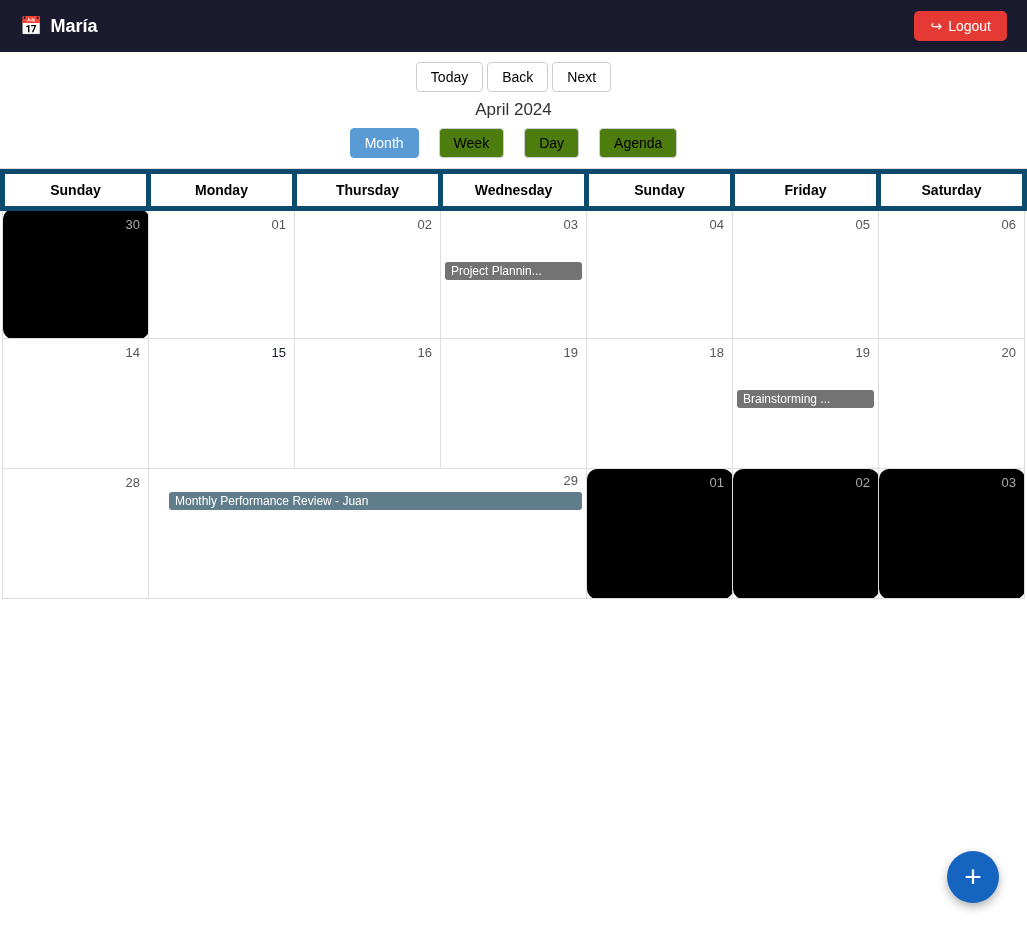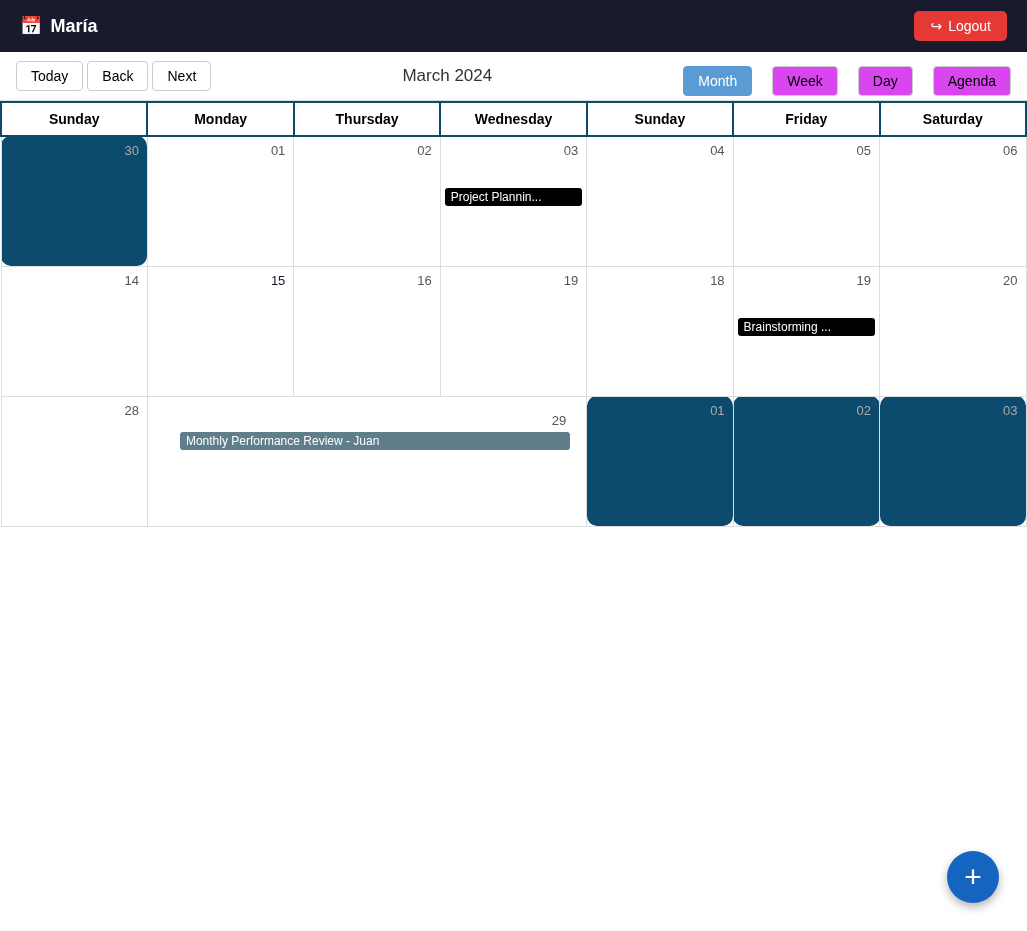--- a/index.html
+++ b/index.html
@@ -32,23 +32,24 @@
       font-size: 14px;
       display: flex;
       align-items: center;
       gap: 6px;
     }
 
     
     .toolbar {
       display: flex;
       align-items: center;
-      padding: 4px 16px;
+      padding: 10px 16px;
       border-bottom: 1px solid #ddd;
       gap: 8px;
+      flex-direction: column;
     }
     .toolbar-left {
       display: flex;
       gap: 4px;
     }
     .toolbar-btn {
       border: 1px solid #ccc;
       background: #fff;
       border-radius: 4px;
       padding: 6px 14px;
@@ -58,60 +59,59 @@
     .toolbar-title {
       flex: 1;
       text-align: center;
       font-size: 17px;
       font-weight: 500;
       color: #333;
     }
     .view-btns {
       display: flex;
       gap: 20px;
-      margin-top: 10px;
     }
     .view-btn {
       border: 1px solid #ccc;
-      background: #d946ef;
+      background: #4d7c0f;
       border-radius: 4px;
       padding: 6px 14px;
       cursor: pointer;
       font-size: 14px;
     }
     .view-btn.active {
       background: #5b9bd5;
       color: #fff;
       border-color: #5b9bd5;
     }
 
     
     .calendar {
       width: 100%;
       border-collapse: collapse;
     }
     .calendar thead th {
-      border: 2px solid #0c4a6e;
+      border: 5px solid #0c4a6e;
       padding: 8px 4px;
       font-weight: bold;
       font-size: 14px;
       text-align: center;
       background: #fff;
     }
     .calendar tbody td {
       border: 1px solid #ddd;
       vertical-align: top;
       width: calc(100% / 7);
       height: 130px;
       padding: 4px;
       position: relative;
       background: #fff;
     }
     .calendar tbody td.out-of-month {
-      background: #0c4a6e;
+      background: #000000;
       border-radius: 10px;
     }
     .calendar tbody td.today-cell {
       background: #e8f0fc;
     }
     .day-number {
       text-align: right;
       font-size: 13px;
       color: #555;
       padding: 2px 4px;
@@ -129,21 +129,21 @@
       border-radius: 3px;
       padding: 2px 6px;
       font-size: 12px;
       margin-top: 4px;
       color: #fff;
       white-space: nowrap;
       overflow: hidden;
       text-overflow: ellipsis;
       cursor: pointer;
     }
-    .event-blue { background: #000000; margin-top: 28px; }
+    .event-blue { background: #737373; margin-top: 28px; }
     .event-teal { background: #607d8b; }
 
     
     .fab {
       position: fixed;
       bottom: 28px;
       right: 28px;
       width: 52px;
       height: 52px;
       background: #1565c0;
@@ -175,21 +175,21 @@
     <span>Logout</span>
   </button>
 </div>
 
 <div class="toolbar">
   <div class="toolbar-left">
     <button class="toolbar-btn">Today</button>
     <button class="toolbar-btn">Back</button>
     <button class="toolbar-btn">Next</button>
   </div>
-  <div class="toolbar-title">March 2024</div>
+  <div class="toolbar-title">April 2024</div>
   <div class="view-btns">
     <button class="view-btn active">Month</button>
     <button class="view-btn">Week</button>
     <button class="view-btn">Day</button>
     <button class="view-btn">Agenda</button>
   </div>
 </div>
 
 <div class="calendar-wrapper">
   <table class="calendar">
@@ -255,21 +255,21 @@
         <td>
           <div class="day-number">20</div>
         </td>
       </tr>
 
 
       <tr>
         <td>
           <div class="day-number">28</div>
         </td>
-        <td colspan="3" style="padding:12px; vertical-align:top;">
+        <td colspan="3" style="padding:0; vertical-align:top;">
           <div class="day-number" style="text-align:right; padding: 4px 8px;">29</div>
           <span class="event event-teal" style="margin: 0 4px 4px 20px; display:block;">Monthly Performance Review - Juan</span>
 
         </td>
         <td class="out-of-month">
           <div class="day-number out-month-num">01</div>
         </td>
         <td class="out-of-month">
           <div class="day-number out-month-num">02</div>
         </td>

